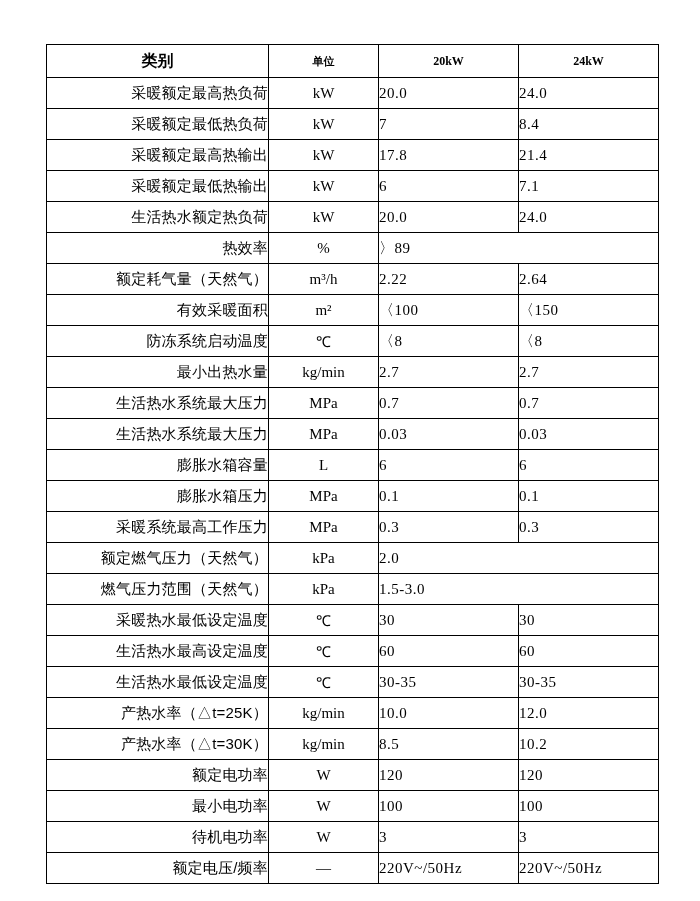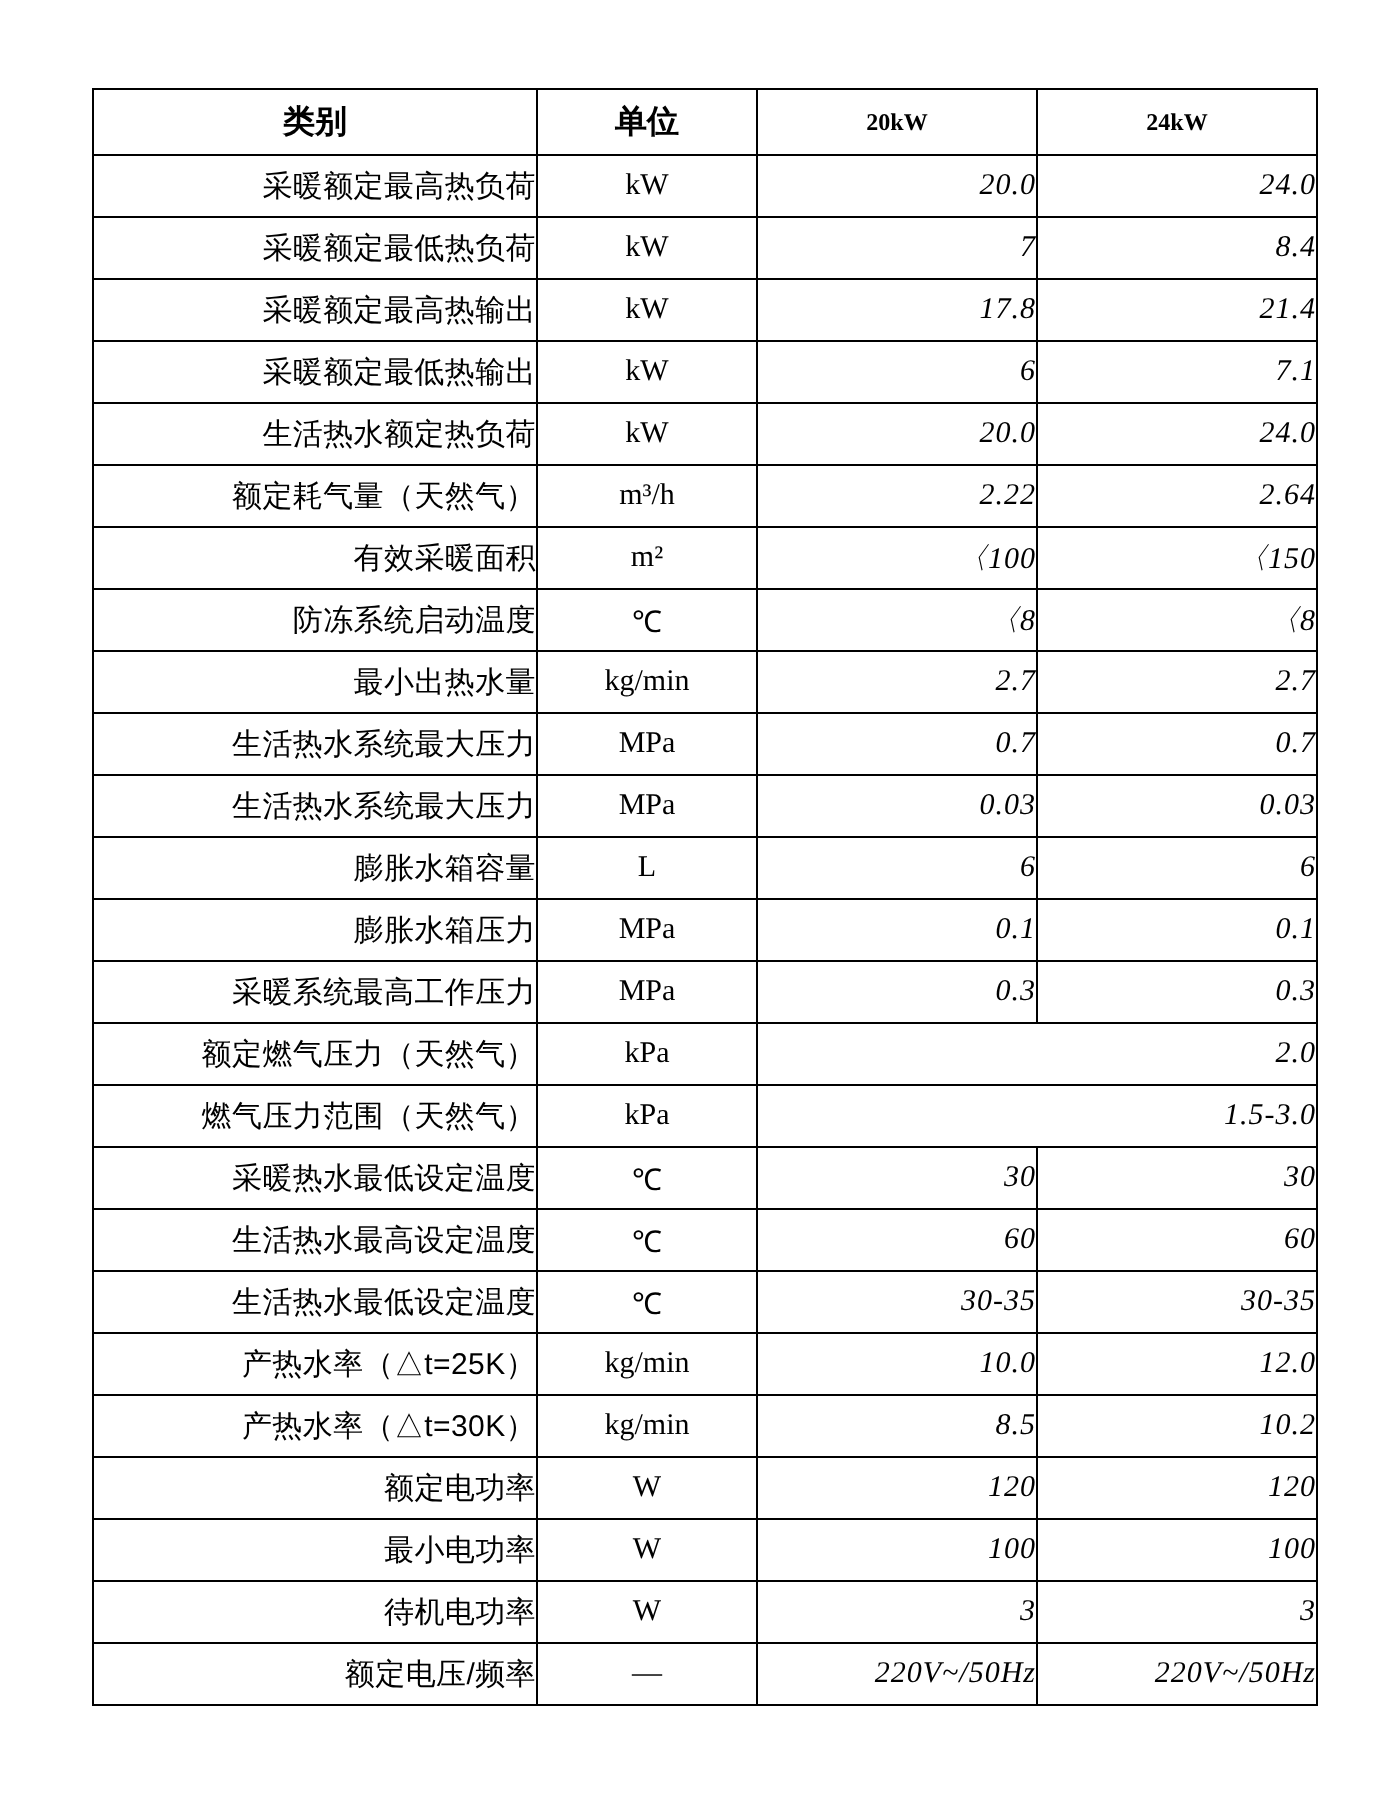--- a/index.html
+++ b/index.html
@@ -45,41 +45,40 @@
     font-size: 15px;
     letter-spacing: 0.2px;
   }
   .unit {
     text-align: center;
     font-family: "Liberation Serif", serif;
     font-weight: bold;
     font-size: 14px;
   }
   .val {
-    text-align: right;
+    text-align: left;
     font-family: "Liberation Serif", serif;
     font-size: 15px;
     letter-spacing: 0.5px;
-    font-style: italic;
   }
   
   tr.hdr td {
     text-align: center;
     font-weight: bold;
     height: 32px;
   }
   tr.hdr td.cat-h {
     font-family: "Liberation Sans", sans-serif;
     font-size: 16px;
     text-align: center;
     padding-left: 0;
   }
   tr.hdr td.unit-h {
     font-family: "Liberation Sans", sans-serif;
-    font-size: 16px;
+    font-size: 11px;
   }
   tr.hdr td.mdl-h {
     font-family: "Liberation Serif", serif;
     font-size: 12px;
   }
 </style>
 </head>
 <body>
 
 <div class="page">
@@ -121,20 +120,25 @@
           <td class="val">6</td>
           <td class="val">7.1</td>
         </tr>
         <tr>
           <td class="cat">生活热水额定热负荷</td>
           <td class="unit">kW</td>
           <td class="val">20.0</td>
           <td class="val">24.0</td>
         </tr>
         <tr>
+          <td class="cat">热效率</td>
+          <td class="unit">%</td>
+          <td class="val" colspan="2">〉89</td>
+        </tr>
+        <tr>
           <td class="cat">额定耗气量（天然气）</td>
           <td class="unit">m³/h</td>
           <td class="val">2.22</td>
           <td class="val">2.64</td>
         </tr>
         <tr>
           <td class="cat">有效采暖面积</td>
           <td class="unit">m²</td>
           <td class="val">〈100</td>
           <td class="val">〈150</td>

